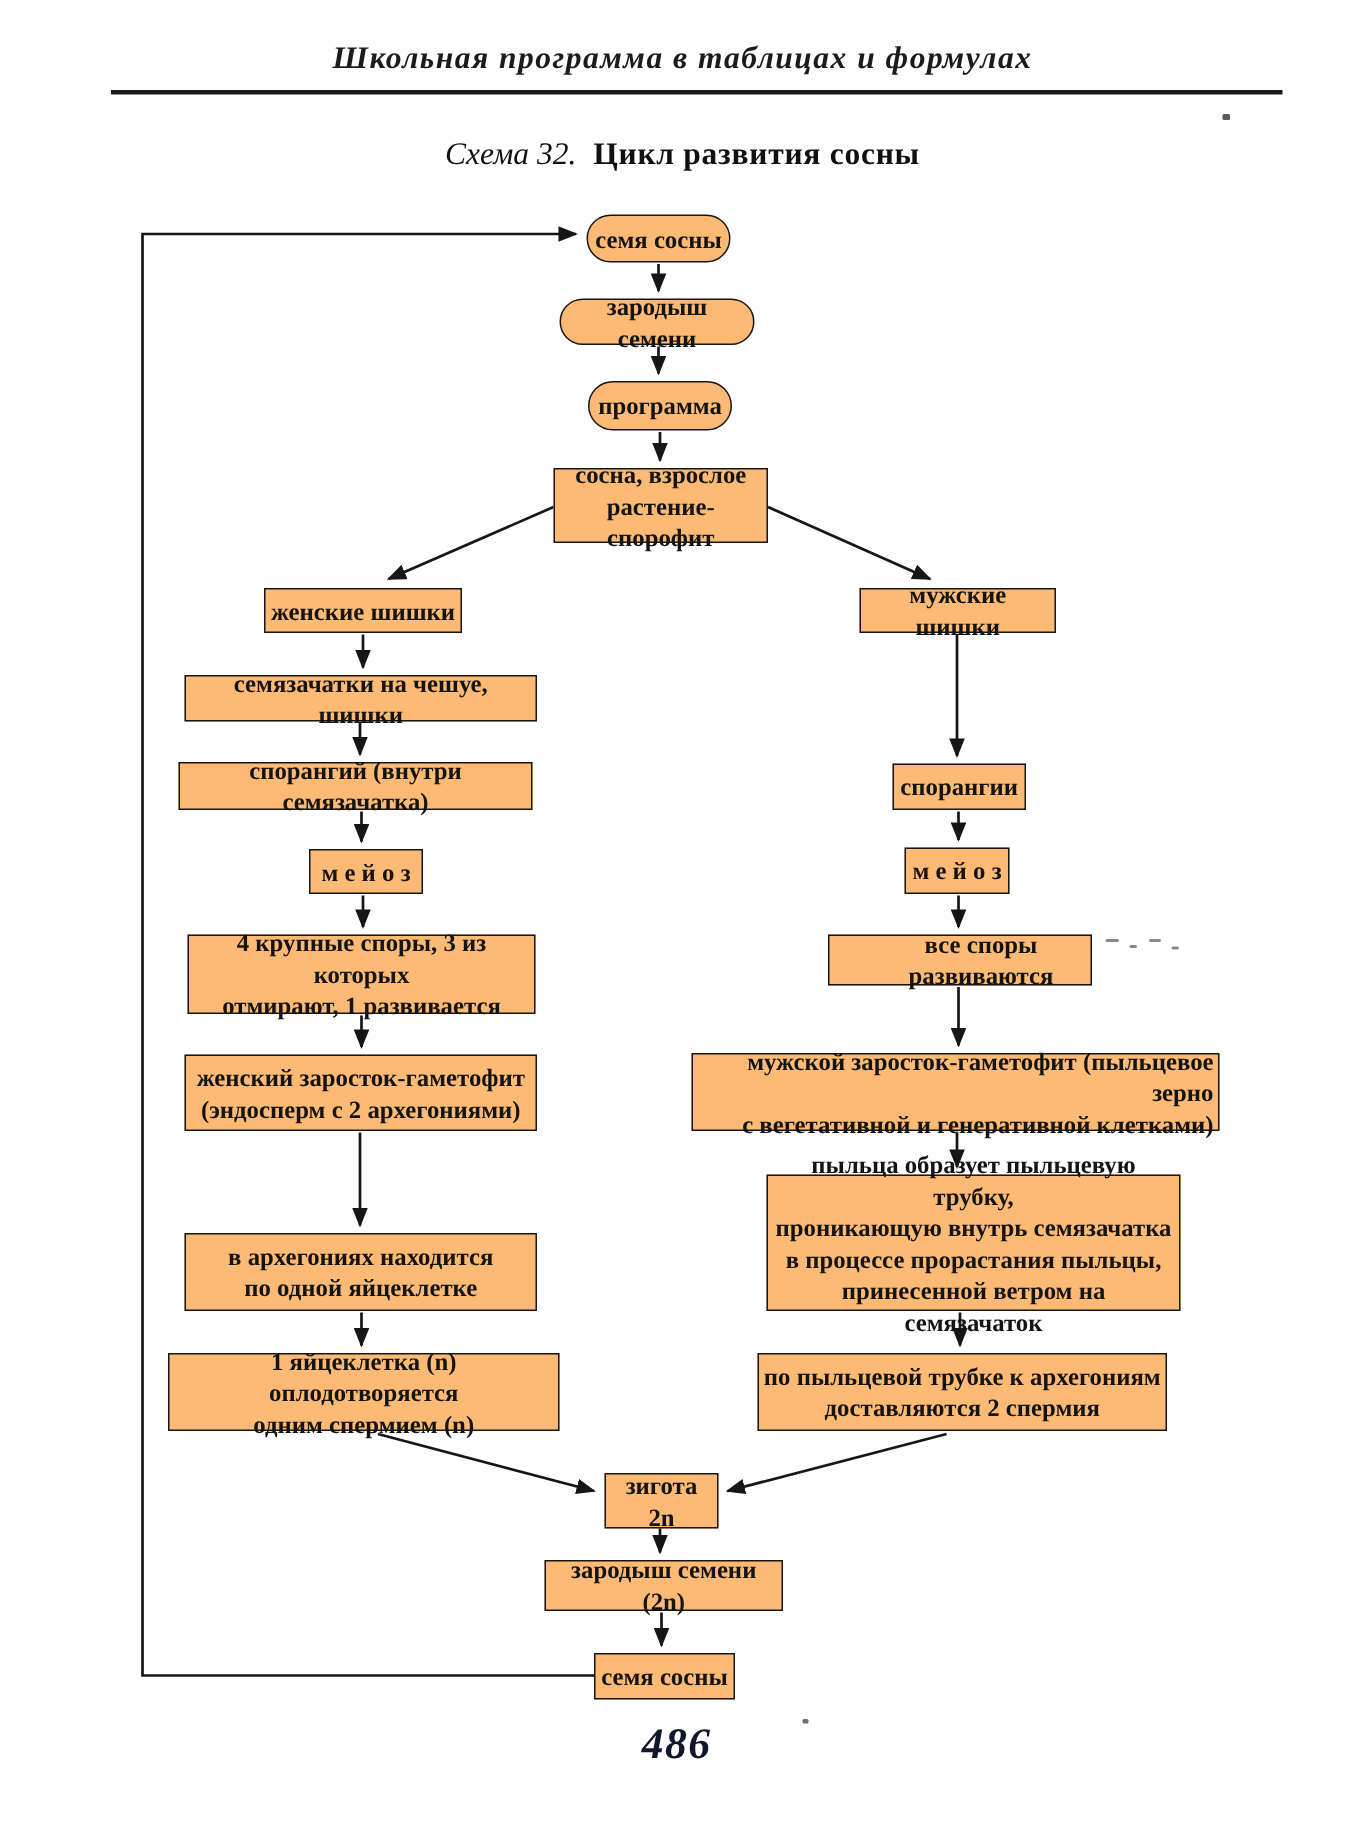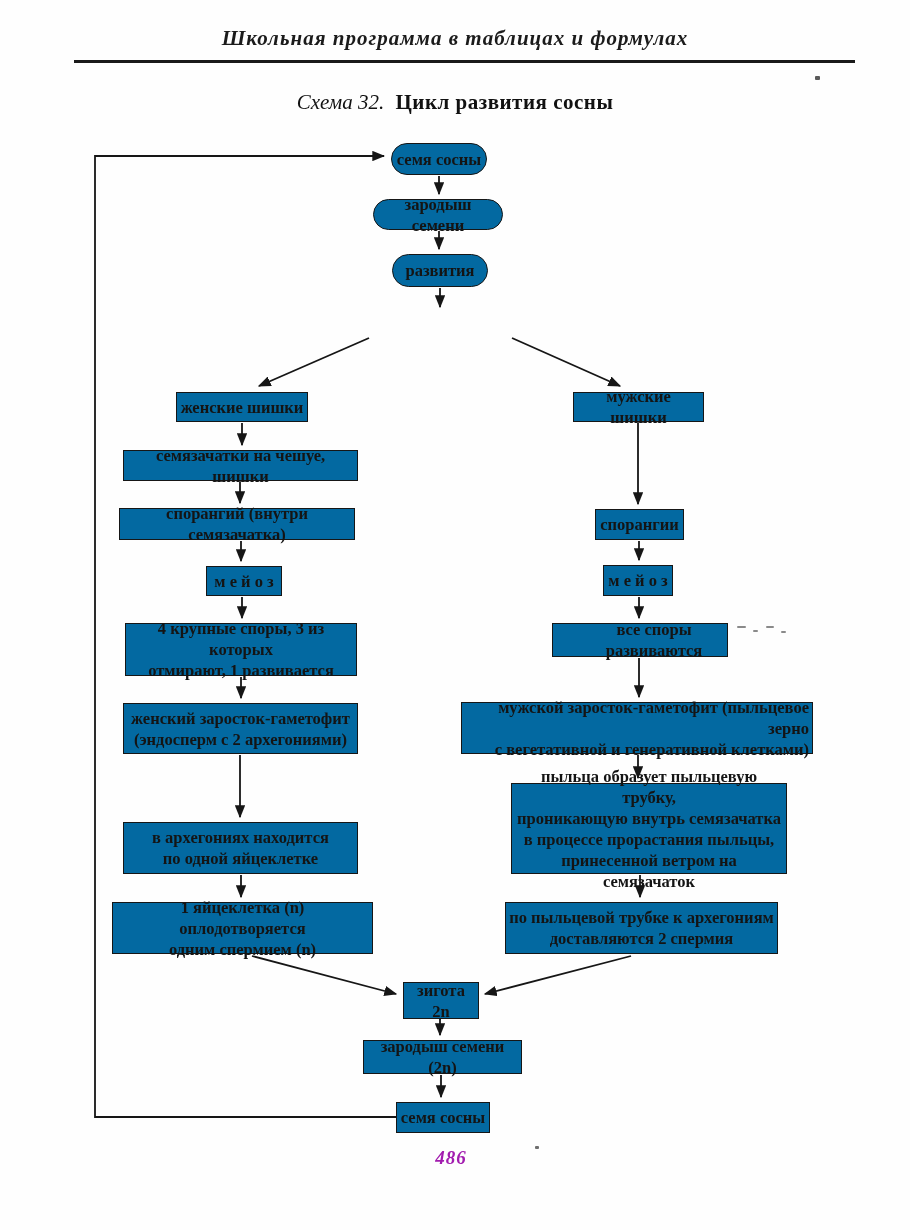--- a/index.html
+++ b/index.html
@@ -14,33 +14,33 @@
     font-style:italic;font-weight:bold;font-size:21px;letter-spacing:1px;color:#1b1b1b;
   }
   .head-rule{position:absolute;left:74px;top:60px;width:781px;height:3px;background:#1a1a1a;}
   .scheme-title{
     position:absolute;top:90px;left:0;width:910px;text-align:center;font-size:21px;color:#111;
   }
   .scheme-title .prefix{font-style:italic;font-weight:normal;margin-right:6px;}
   .scheme-title .main{font-weight:bold;letter-spacing:0.5px;}
   
   .node{
-    position:absolute;box-sizing:border-box;border:1.7px solid #161616;background:#0369a1;
+    position:absolute;box-sizing:border-box;border:1.7px solid #161616;background:#fdba74;
     display:flex;align-items:center;justify-content:center;text-align:center;
     font-weight:bold;font-size:16.5px;line-height:21px;white-space:pre-line;
     padding:1px 3px;z-index:2;
   }
   .pill{border-radius:17px;}
   svg.wires{position:absolute;left:0;top:0;z-index:1;}
   svg.wires path{fill:none;stroke:#161616;stroke-width:1.8px;}
   
   .speck{position:absolute;background:#8a8a8a;border-radius:1px;z-index:0;}
   .page-number{
     position:absolute;top:1147px;left:406px;width:90px;text-align:center;
-    font-style:italic;font-weight:bold;font-size:19px;color:#a21caf;letter-spacing:1px;
+    font-style:italic;font-weight:bold;font-size:29px;color:#0f172a;letter-spacing:1px;
   }
 </style>
 </head>
 <body>
 
 <div id="page">
 
   <div class="running-head">Школьная программа в таблицах и формулах</div>
   <div class="head-rule"></div>
 
@@ -75,21 +75,23 @@
     <path d="M638,755 L638,778" marker-end="url(#ah)"></path>
     <path d="M640,875 L640,897" marker-end="url(#ah)"></path>
     <path d="M252,956 L396,994" marker-end="url(#ah)"></path>
     <path d="M631,956 L485,994" marker-end="url(#ah)"></path>
     <path d="M440,1014 L440,1035" marker-end="url(#ah)"></path>
     <path d="M441,1075 L441,1097" marker-end="url(#ah)"></path>
   </svg>
 
   <div class="node pill" style="left:391px;top:143px;width:96px;height:32px;">семя сосны</div>
   <div class="node pill" style="left:373px;top:199px;width:130px;height:31px;">зародыш семени</div>
-  <div class="node pill" style="left:392px;top:254px;width:96px;height:33px;">развития</div>
+  <div class="node pill" style="left:392px;top:254px;width:96px;height:33px;">программа</div>
+  <div class="node" style="left:369px;top:312px;width:143px;height:50px;">сосна, взрослое
+растение-спорофит</div>
 
   <div class="node" style="left:176px;top:392px;width:132px;height:30px;">женские шишки</div>
   <div class="node" style="left:123px;top:450px;width:235px;height:31px;">семязачатки на чешуе, шишки</div>
   <div class="node" style="left:119px;top:508px;width:236px;height:32px;">спорангий (внутри семязачатка)</div>
   <div class="node" style="left:206px;top:566px;width:76px;height:30px;">м е й о з</div>
   <div class="node" style="left:125px;top:623px;width:232px;height:53px;">4 крупные споры, 3 из которых
 отмирают, 1 развивается</div>
   <div class="node" style="left:123px;top:703px;width:235px;height:51px;">женский заросток-гаметофит
 (эндосперм с 2 архегониями)</div>
   <div class="node" style="left:123px;top:822px;width:235px;height:52px;">в архегониях находится

